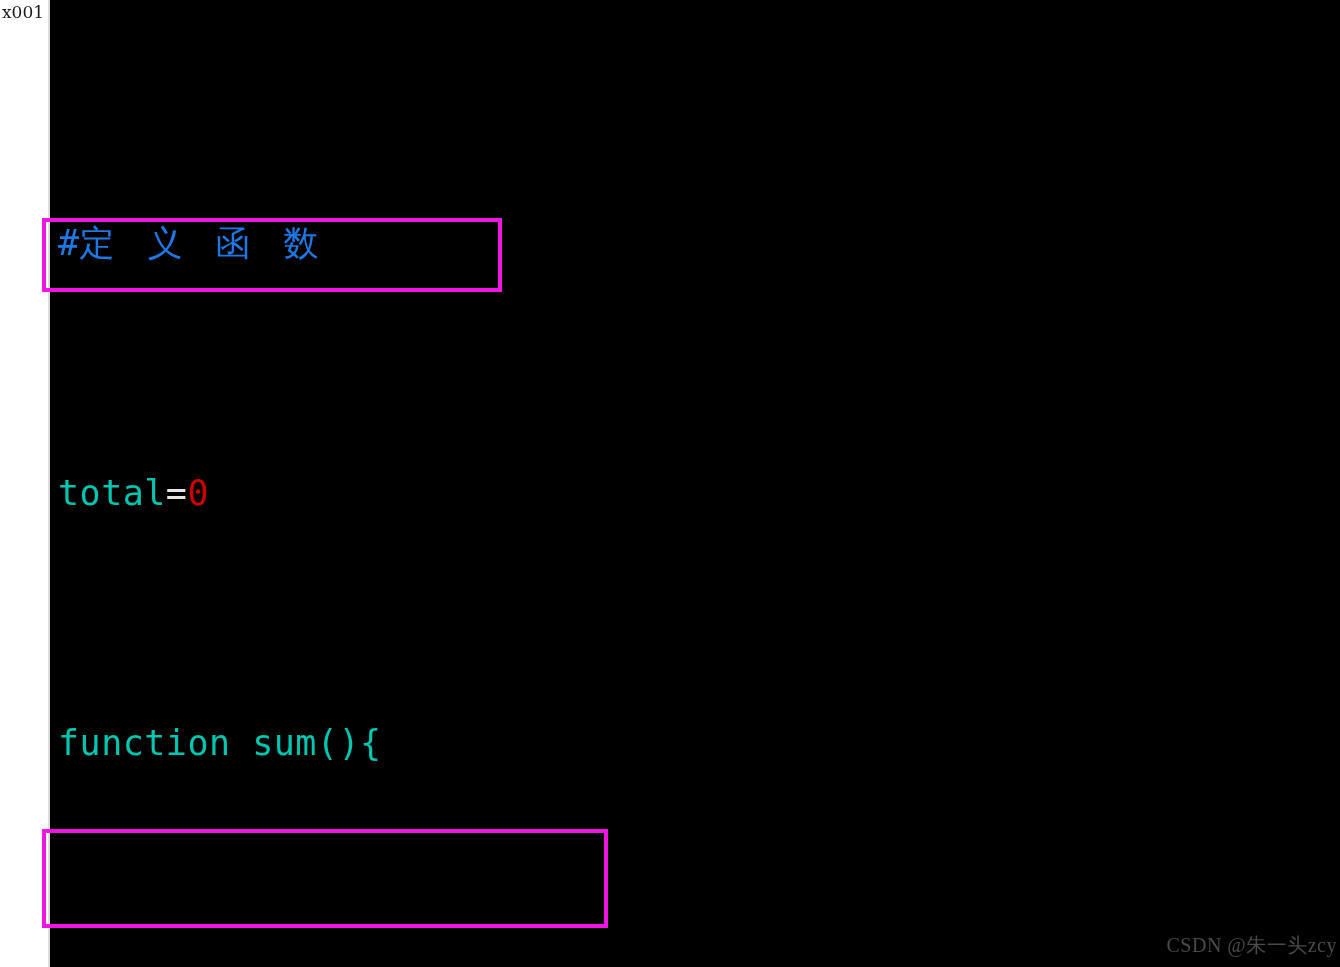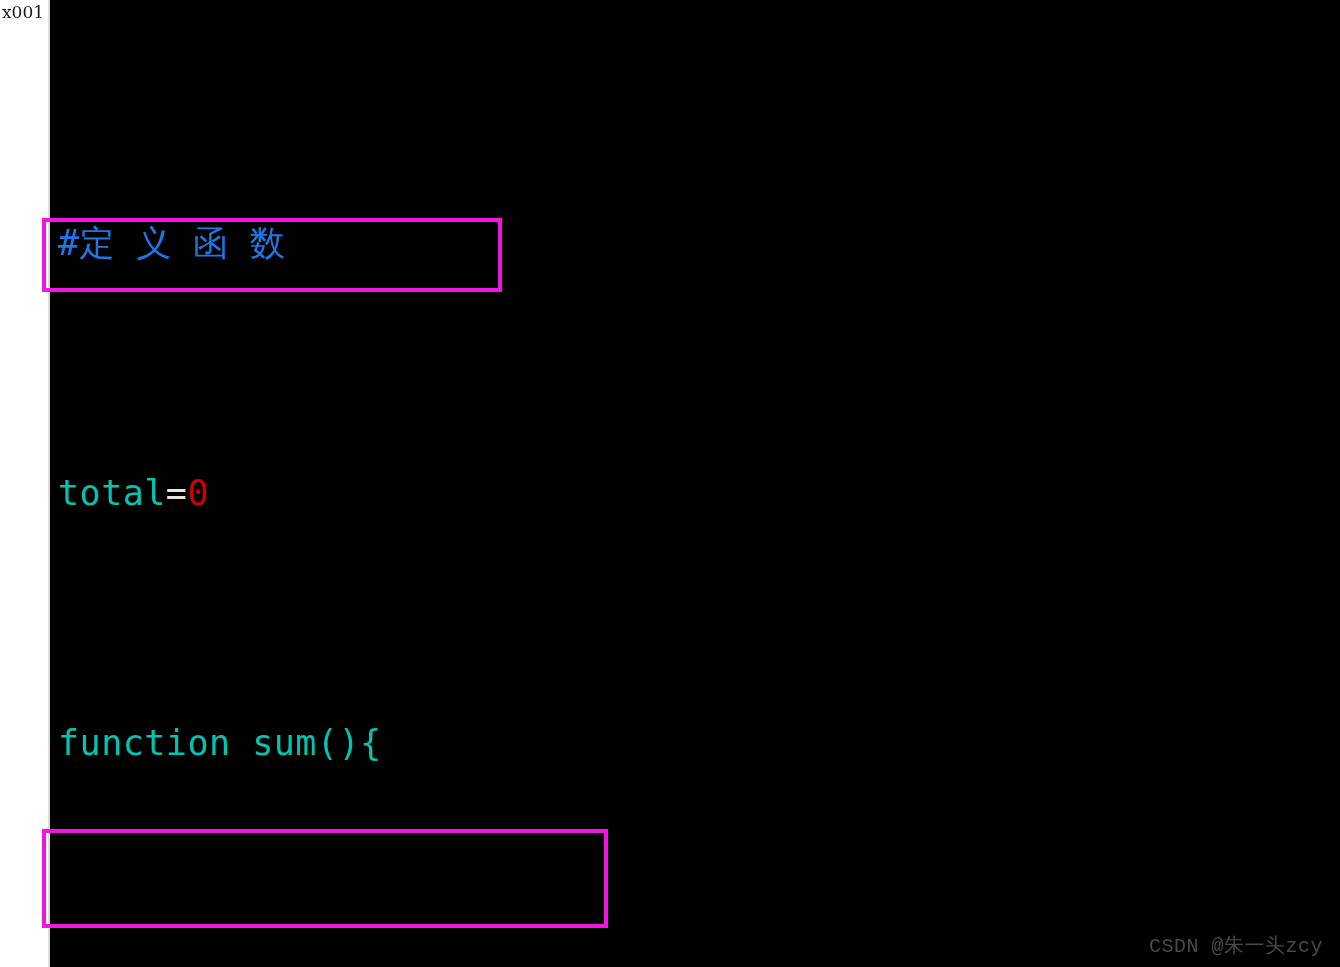--- a/index.html
+++ b/index.html
@@ -62,21 +62,21 @@
   .line {
     height: 50px;
     white-space: pre;
   }
   
   .c-comment { color: #1e78e6; }
   .c-teal    { color: #00c5b0; text-align: right; }
   .c-red     { color: #cc0000; }
   .c-white   { color: #e8e6e3; }
   .cjk {
-    font-family: Liberation Sans, sans-serif;
+    font-family: Liberation Mono, monospace;
     letter-spacing: 6px;
   }
   
   .hl-box {
     position: absolute;
     border: 4px solid #f015e0;
     box-sizing: border-box;
     pointer-events: none;
     background: transparent;
   }
@@ -88,23 +88,23 @@
   }
   #hl-box-2 {
     left: 42px;
     top: 829px;
     width: 566px;
     height: 99px;
   }
   
   #watermark {
     position: absolute;
-    right: 17px;
+    right: 3px;
     bottom: 8px;
-    font-family: Liberation Mono, monospace;
+    font-family: Liberation Serif, serif;
     font-size: 20px;
     color: #4a4a4a;
     white-space: nowrap;
     letter-spacing: 0.5px;
   }
 </style>
 </head>
 <body>
 
 <div id="screen">

